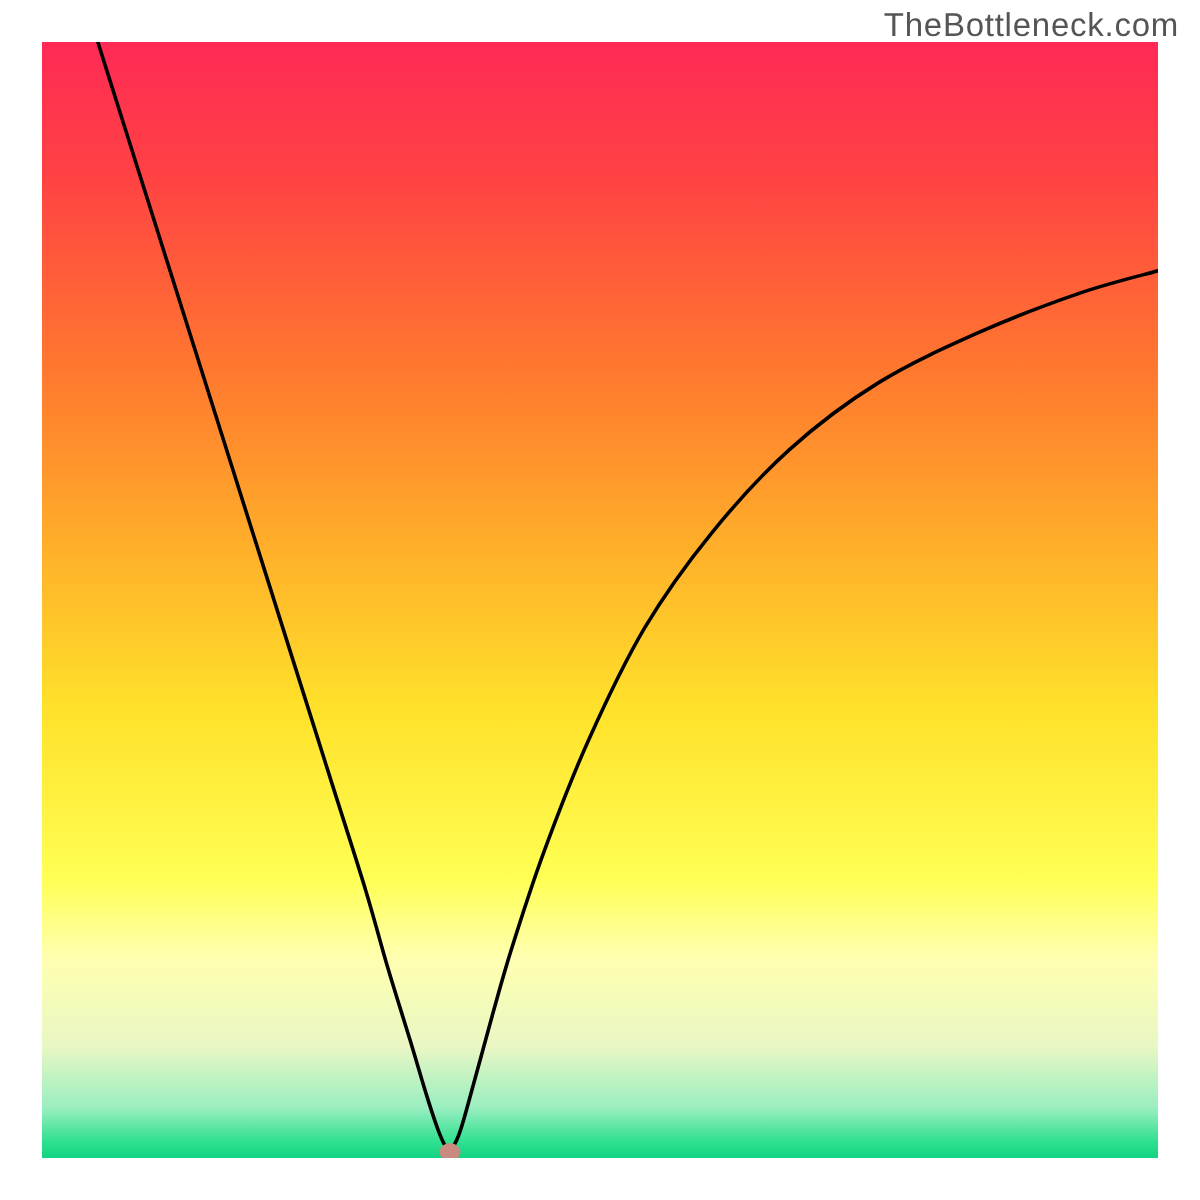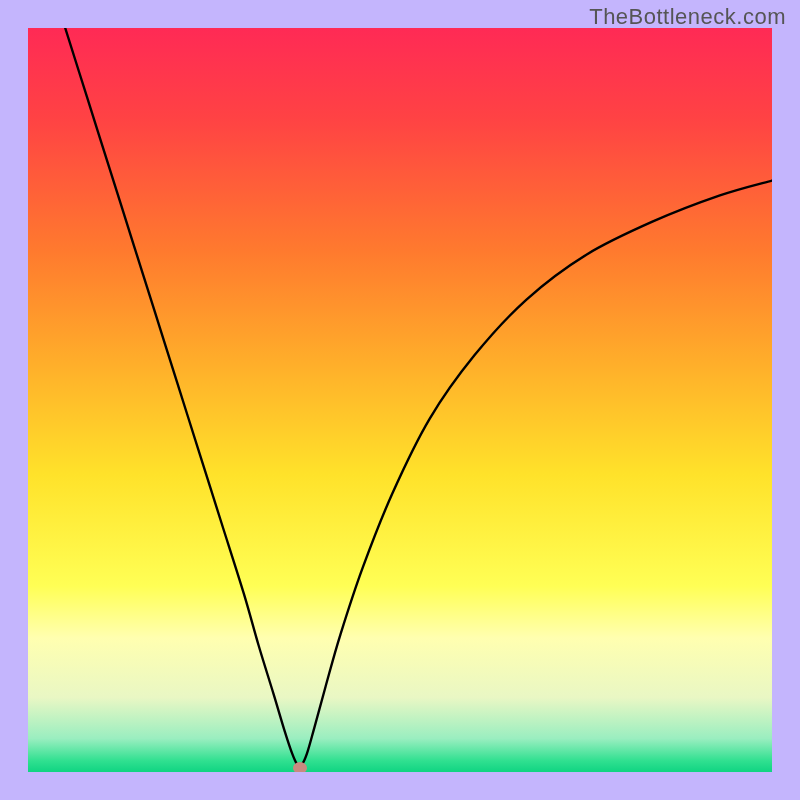--- a/index.html
+++ b/index.html
@@ -8,21 +8,21 @@
     width: 800px;
     height: 800px;
     overflow: hidden;
     font-family: Arial, Helvetica, sans-serif;
     background: #000;
   }
   .frame {
     position: relative;
     width: 800px;
     height: 800px;
-    background: #c4b5fd;
+    background: #ffffff;
   }
   .watermark {
     position: absolute;
     top: 4px;
     right: 14px;
     color: #555;
     font-size: 22px;
     font-weight: 500;
     letter-spacing: 0.5px;
     z-index: 5;

